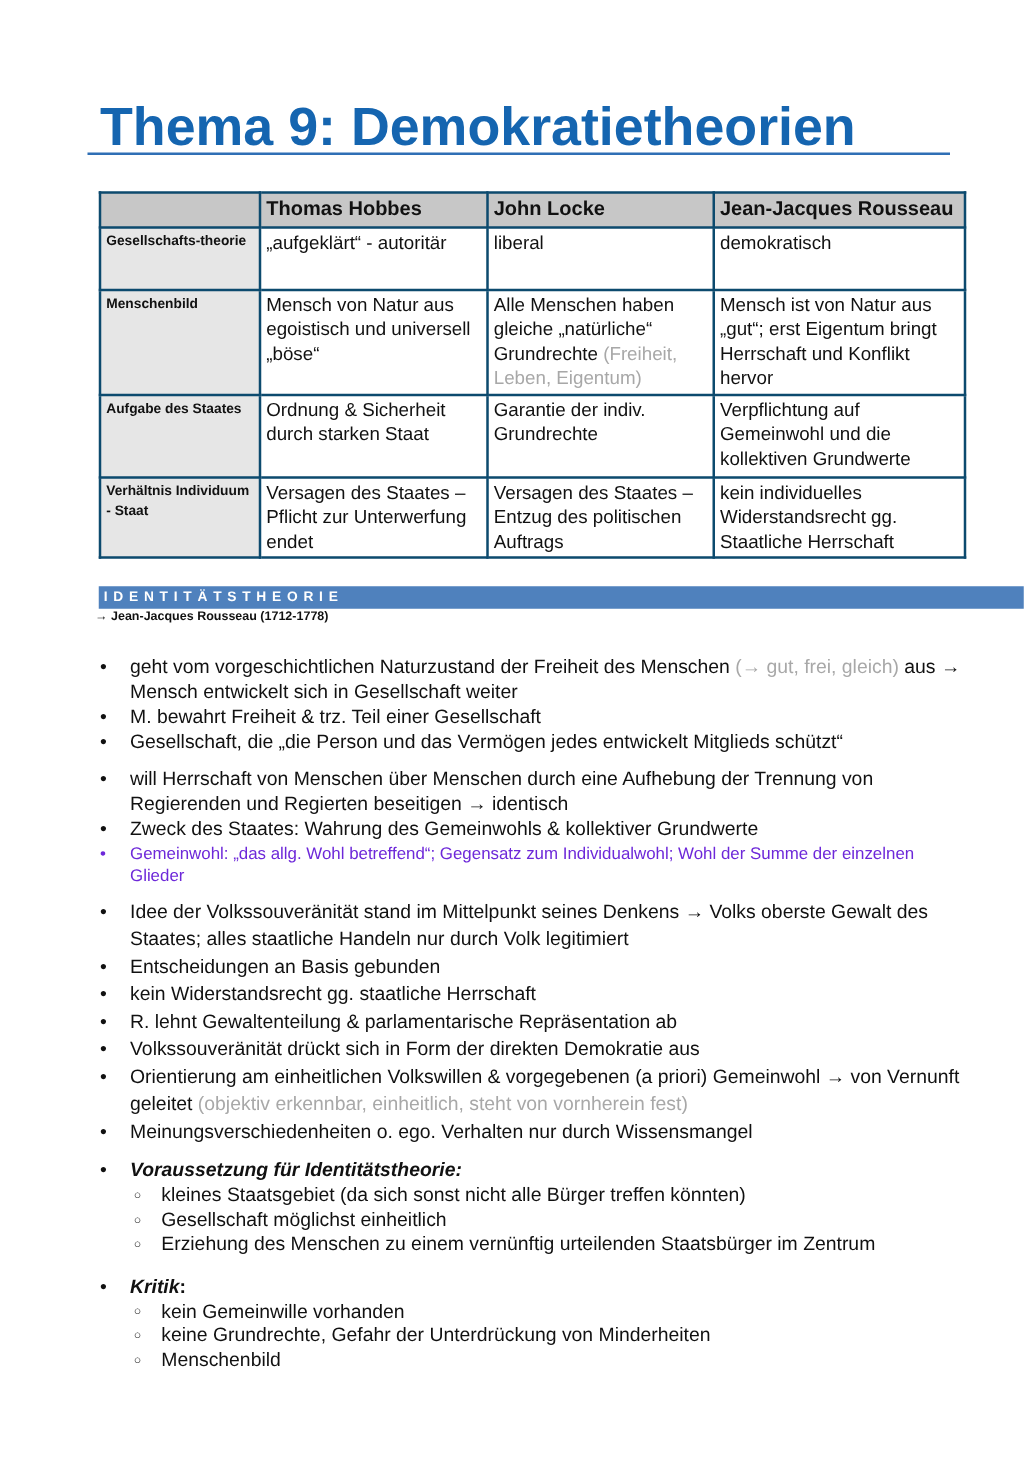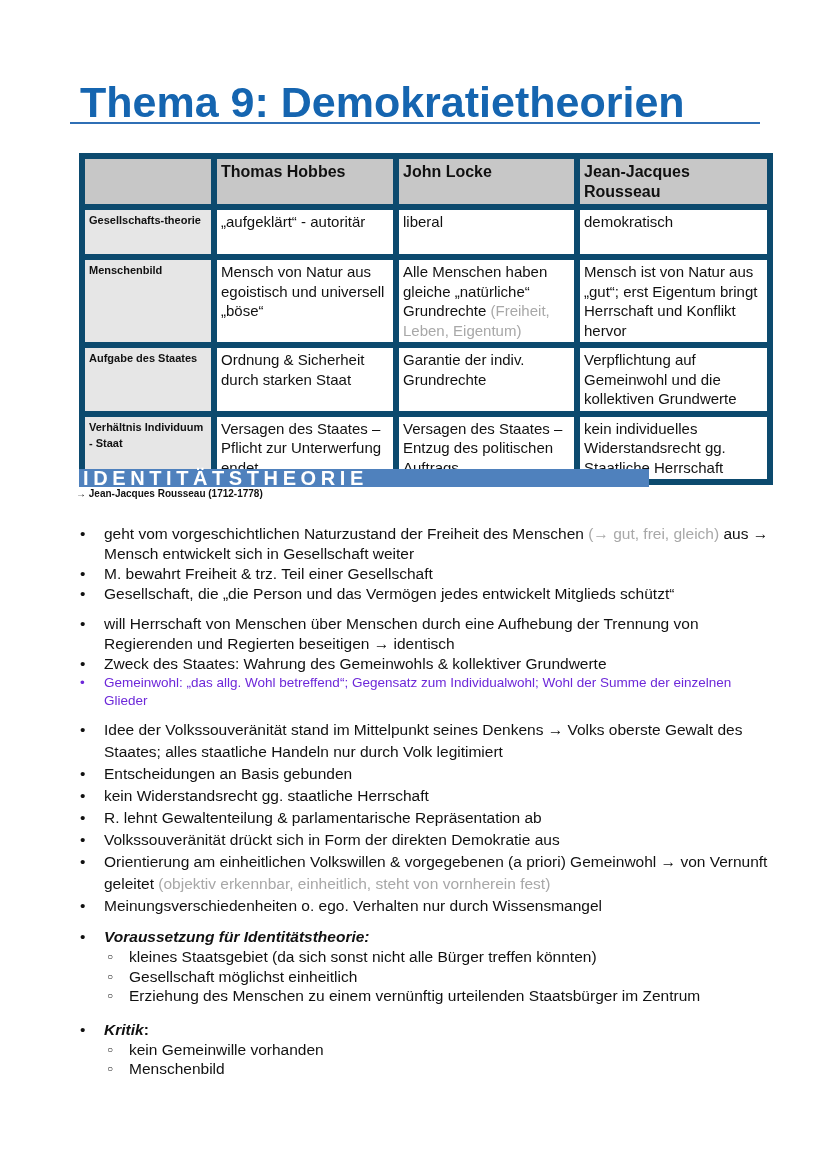--- a/index.html
+++ b/index.html
@@ -4,31 +4,31 @@
 <style>
   html, body { margin: 0; padding: 0; background: #ffffff; }
   body { width: 828px; height: 1171px; position: relative; overflow: hidden;
          font-family: "Liberation Sans", sans-serif; color: #111; }
   .title { position: absolute; left: 80px; top: 78px; font-size: 43px; font-weight: bold;
            color: #1565b0; letter-spacing: 0px; margin: 0; }
   .title-rule { position: absolute; left: 70px; top: 122px; width: 690px; height: 2px; background: #2f6fb5; }
 
   table.compare { position: absolute; left: 79px; top: 153px; width: 694px; border-collapse: collapse;
                   font-size: 15px; }
-  table.compare td, table.compare th { border: 6px solid #0c4a6e; vertical-align: top; padding: 2px 4px; text-align: left; line-height: 19.5px; }
+  table.compare td, table.compare th { border: 2px solid #0c4a6e; vertical-align: top; padding: 2px 4px; text-align: left; line-height: 19.5px; }
   table.compare th { background: #c7c7c7; font-weight: bold; font-size: 16px; padding: 3px 4px; }
   table.compare th.corner { width: 118px; }
   table.compare td.rowhead { background: #e6e6e6; font-weight: bold; font-size: 11px; line-height: 16px; }
   table.compare col.c1 { width: 126px; }
   table.compare col.c2 { width: 182px; }
   table.compare col.c3 { width: 181px; }
   .muted { color: #a8a8a8; }
 
-  .band { position: absolute; left: 79px; top: 469px; width: 570px; height: 18px; background: #4f81bd;
-          color: #fff; font-weight: bold; font-size: 20px; letter-spacing: 4.6px; line-height: 18px; padding-left: 4px; box-sizing: border-box; }
+  .band { position: absolute; left: 79px; top: 469px; width: 740px; height: 18px; background: #4f81bd;
+          color: #fff; font-weight: bold; font-size: 11px; letter-spacing: 4.6px; line-height: 18px; padding-left: 4px; box-sizing: border-box; }
   .subhead { position: absolute; left: 76px; top: 488px; font-weight: bold; font-size: 10px; }
 
   ul.main { position: absolute; left: 80px; top: 524px; width: 690px; margin: 0; padding: 0; list-style: none; font-size: 15.5px; }
   ul.main > li { position: relative; padding-left: 24px; line-height: 20px; }
   ul.main > li::before { content: "•"; position: absolute; left: 0; top: 0; }
   ul.main > li.small { font-size: 13.5px; line-height: 17.5px; color: #6d28d9; }
   ul.main > li.wide { line-height: 22px; }
   .gap10 { margin-top: 10px; }
   .gap12 { margin-top: 14px; }
   ul.sub { list-style: none; margin: 0; padding: 0; }
@@ -105,16 +105,17 @@
     <ul class="sub">
       <li>kleines Staatsgebiet (da sich sonst nicht alle Bürger treffen könnten)</li>
       <li>Gesellschaft möglichst einheitlich</li>
       <li>Erziehung des Menschen zu einem vernünftig urteilenden Staatsbürger im Zentrum</li>
     </ul>
   </li>
   <li class="gap12">
     <span class="bi-ul">Kritik</span><b>:</b>
     <ul class="sub">
       <li>kein Gemeinwille vorhanden</li>
+      <li>keine Grundrechte, Gefahr der Unterdrückung von Minderheiten</li>
       <li>Menschenbild</li>
     </ul>
   </li>
 </ul>
 
 </body></html>

